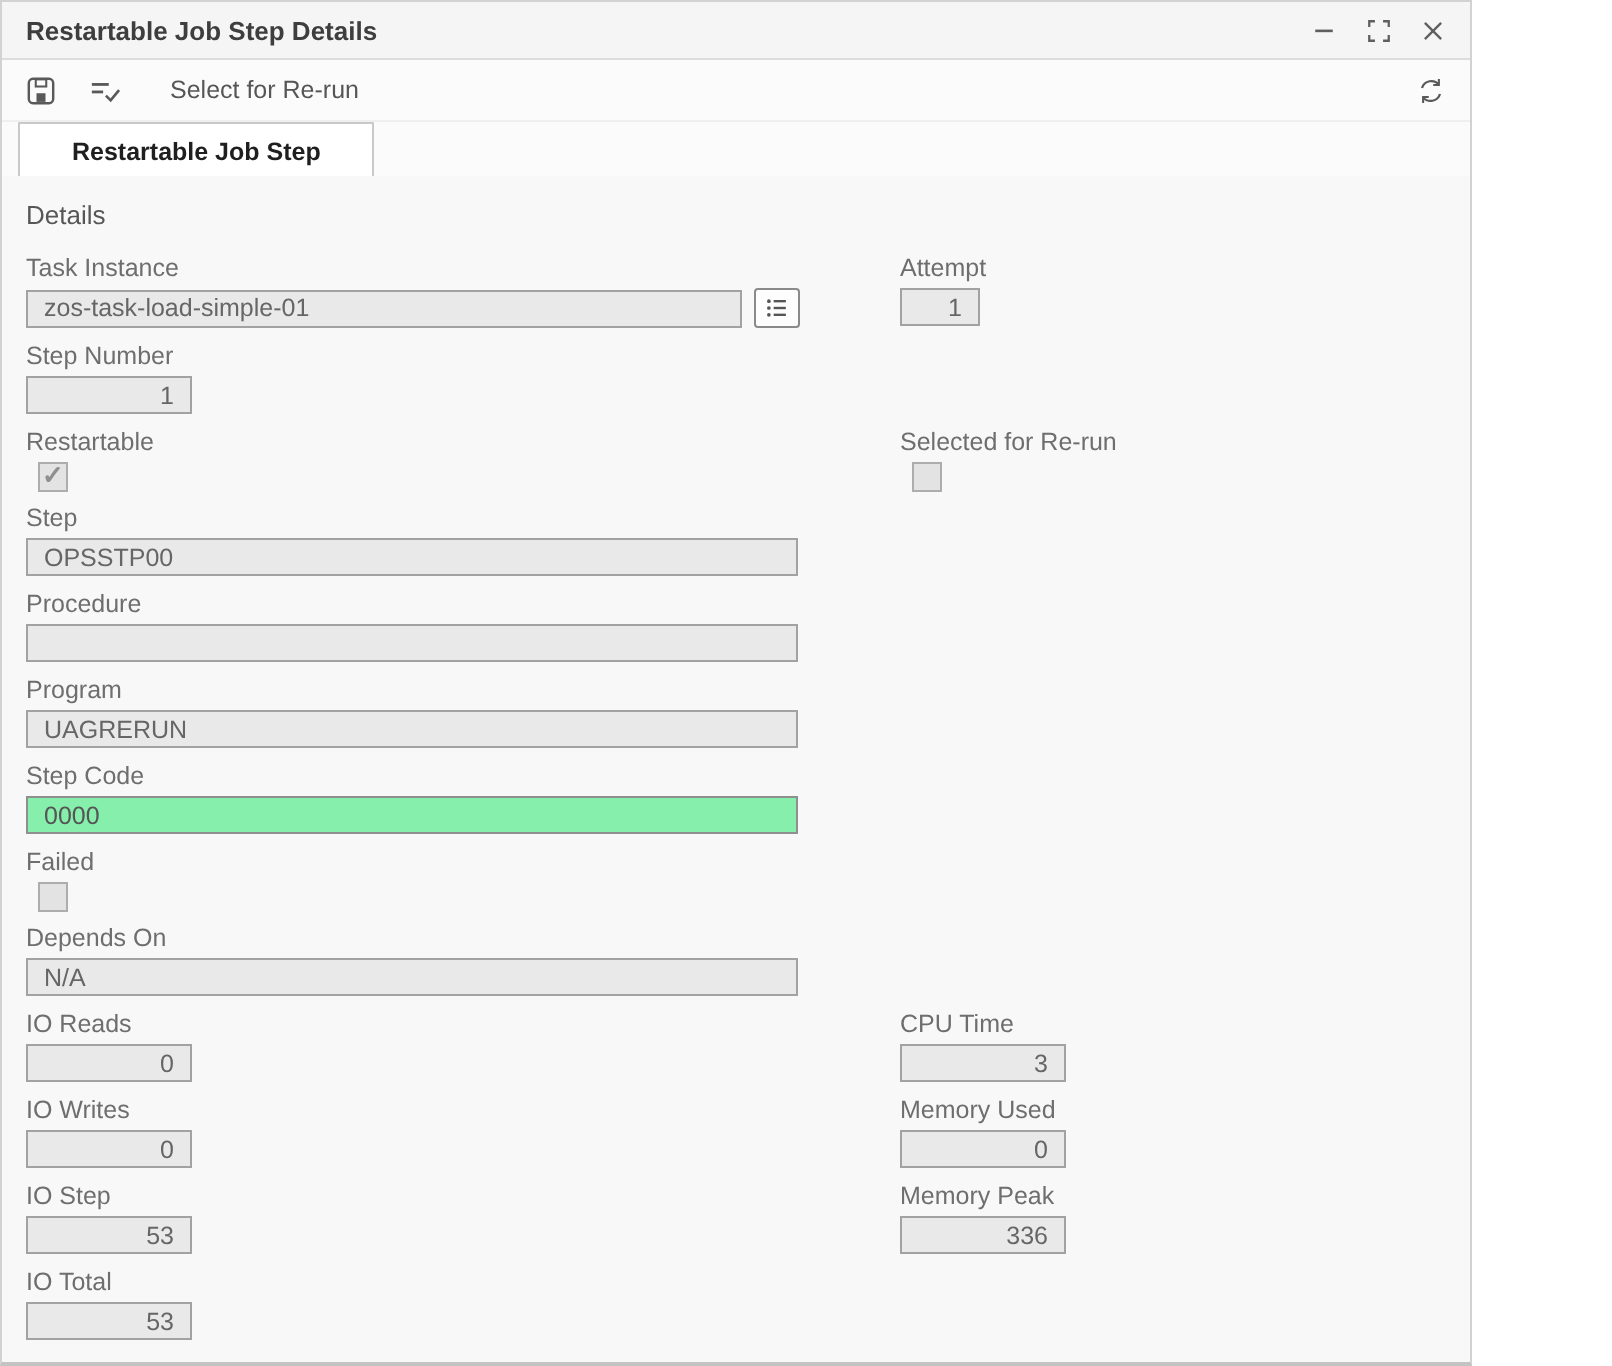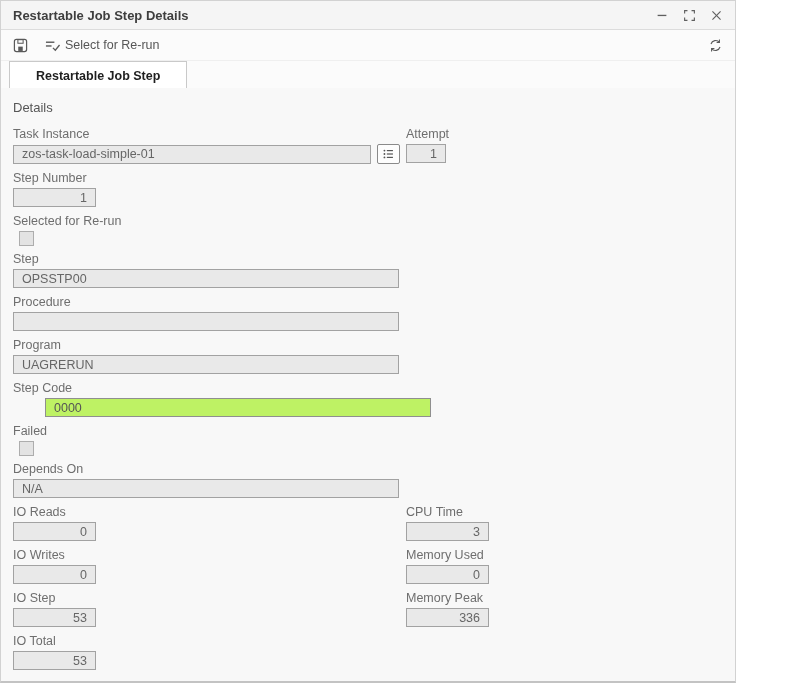--- a/index.html
+++ b/index.html
@@ -20,49 +20,49 @@
   .title{flex:1;font-size:13px;font-weight:bold;color:#3e3e3e;}
   .winctl{display:flex;align-items:center;gap:9px;}
   .ctlbtn{width:18px;height:18px;display:flex;align-items:center;justify-content:center;cursor:pointer;}
   
   .toolbar{
     height:31px;flex:none;display:flex;align-items:center;
     background:#fbfbfb;border-bottom:1px solid #efefef;
     padding:0 12px;gap:16px;
   }
   .tbtn{display:flex;align-items:center;justify-content:center;cursor:pointer;}
-  .rerun-btn{display:flex;align-items:center;gap:4px;cursor:pointer;}
+  .rerun-btn{display:flex;align-items:center;gap:24px;cursor:pointer;}
   .rerun-lbl{font-size:12.5px;color:#565656;}
   .tb-spacer{flex:1;}
   
   .tabrow{
     height:27px;flex:none;display:flex;align-items:stretch;
     background:#fbfbfb;padding-left:8px;
   }
   .tab{
     background:#ffffff;border:1px solid #c9c9c9;border-bottom:2px solid #74a9de;
     font-size:12.5px;font-weight:bold;color:#1f1f1f;
     display:flex;align-items:center;justify-content:center;
     padding:14px 26px;cursor:pointer;
   }
   
   .content{flex:1;background:#f8f8f8;padding:12px;overflow:hidden;}
   .section-title{font-size:13px;color:#565656;margin-bottom:13px;}
-  .frow{display:flex;margin-bottom:8px;}
+  .frow{display:flex;margin-bottom:8px;gap:44px;}
   .frow.cbrow{margin-bottom:7px;}
   .col-l{width:393px;flex:none;}
   .col-r{flex:none;}
   .lbl{font-size:12.5px;color:#6e6e6e;line-height:13px;margin-bottom:3px;white-space:nowrap;}
   .fieldline{display:flex;align-items:center;}
   .fld{
     height:19px;border:1px solid #a2a2a2;background:#e9e9e9;color:#666666;
     font-family:"Liberation Sans",sans-serif;font-size:12.5px;
     padding:0 8px;margin:0;display:block;
   }
-  .fld.editable{background:#bef264;border-color:#8f8f8f;color:#555555;margin-left:32px;}
+  .fld.editable{background:#86efac;border-color:#8f8f8f;color:#555555;}
   .num{text-align:right;}
   .w358{width:358px;} .w386{width:386px;} .w83{width:83px;} .w40{width:40px;}
   .picker-btn{
     width:23px;height:20px;margin-left:6px;flex:none;
     background:#fdfdfd;border:1px solid #8a8a8a;border-radius:2px;
     display:flex;align-items:center;justify-content:center;cursor:pointer;
   }
   .cb{
     width:15px;height:15px;margin-left:6px;margin-top:3px;
     background:#e3e3e3;border:1px solid #adadad;
@@ -175,20 +175,26 @@
     </div>
 
     <div class="frow">
       <div class="col-l">
         <div class="lbl">Step Number</div>
         <input class="fld num w83" readonly="" value="1" style="">
       </div>
     </div>
 
     <div class="frow cbrow">
+      <div class="col-l">
+        <div class="lbl">Restartable</div>
+        <div class="cb">
+          <span class="mark">✓</span>
+        </div>
+      </div>
       <div class="col-r">
         <div class="lbl">Selected for Re-run</div>
         <div class="cb">
           <span class="mark"></span>
         </div>
       </div>
     </div>
 
     <div class="frow">
       <div class="col-l">

